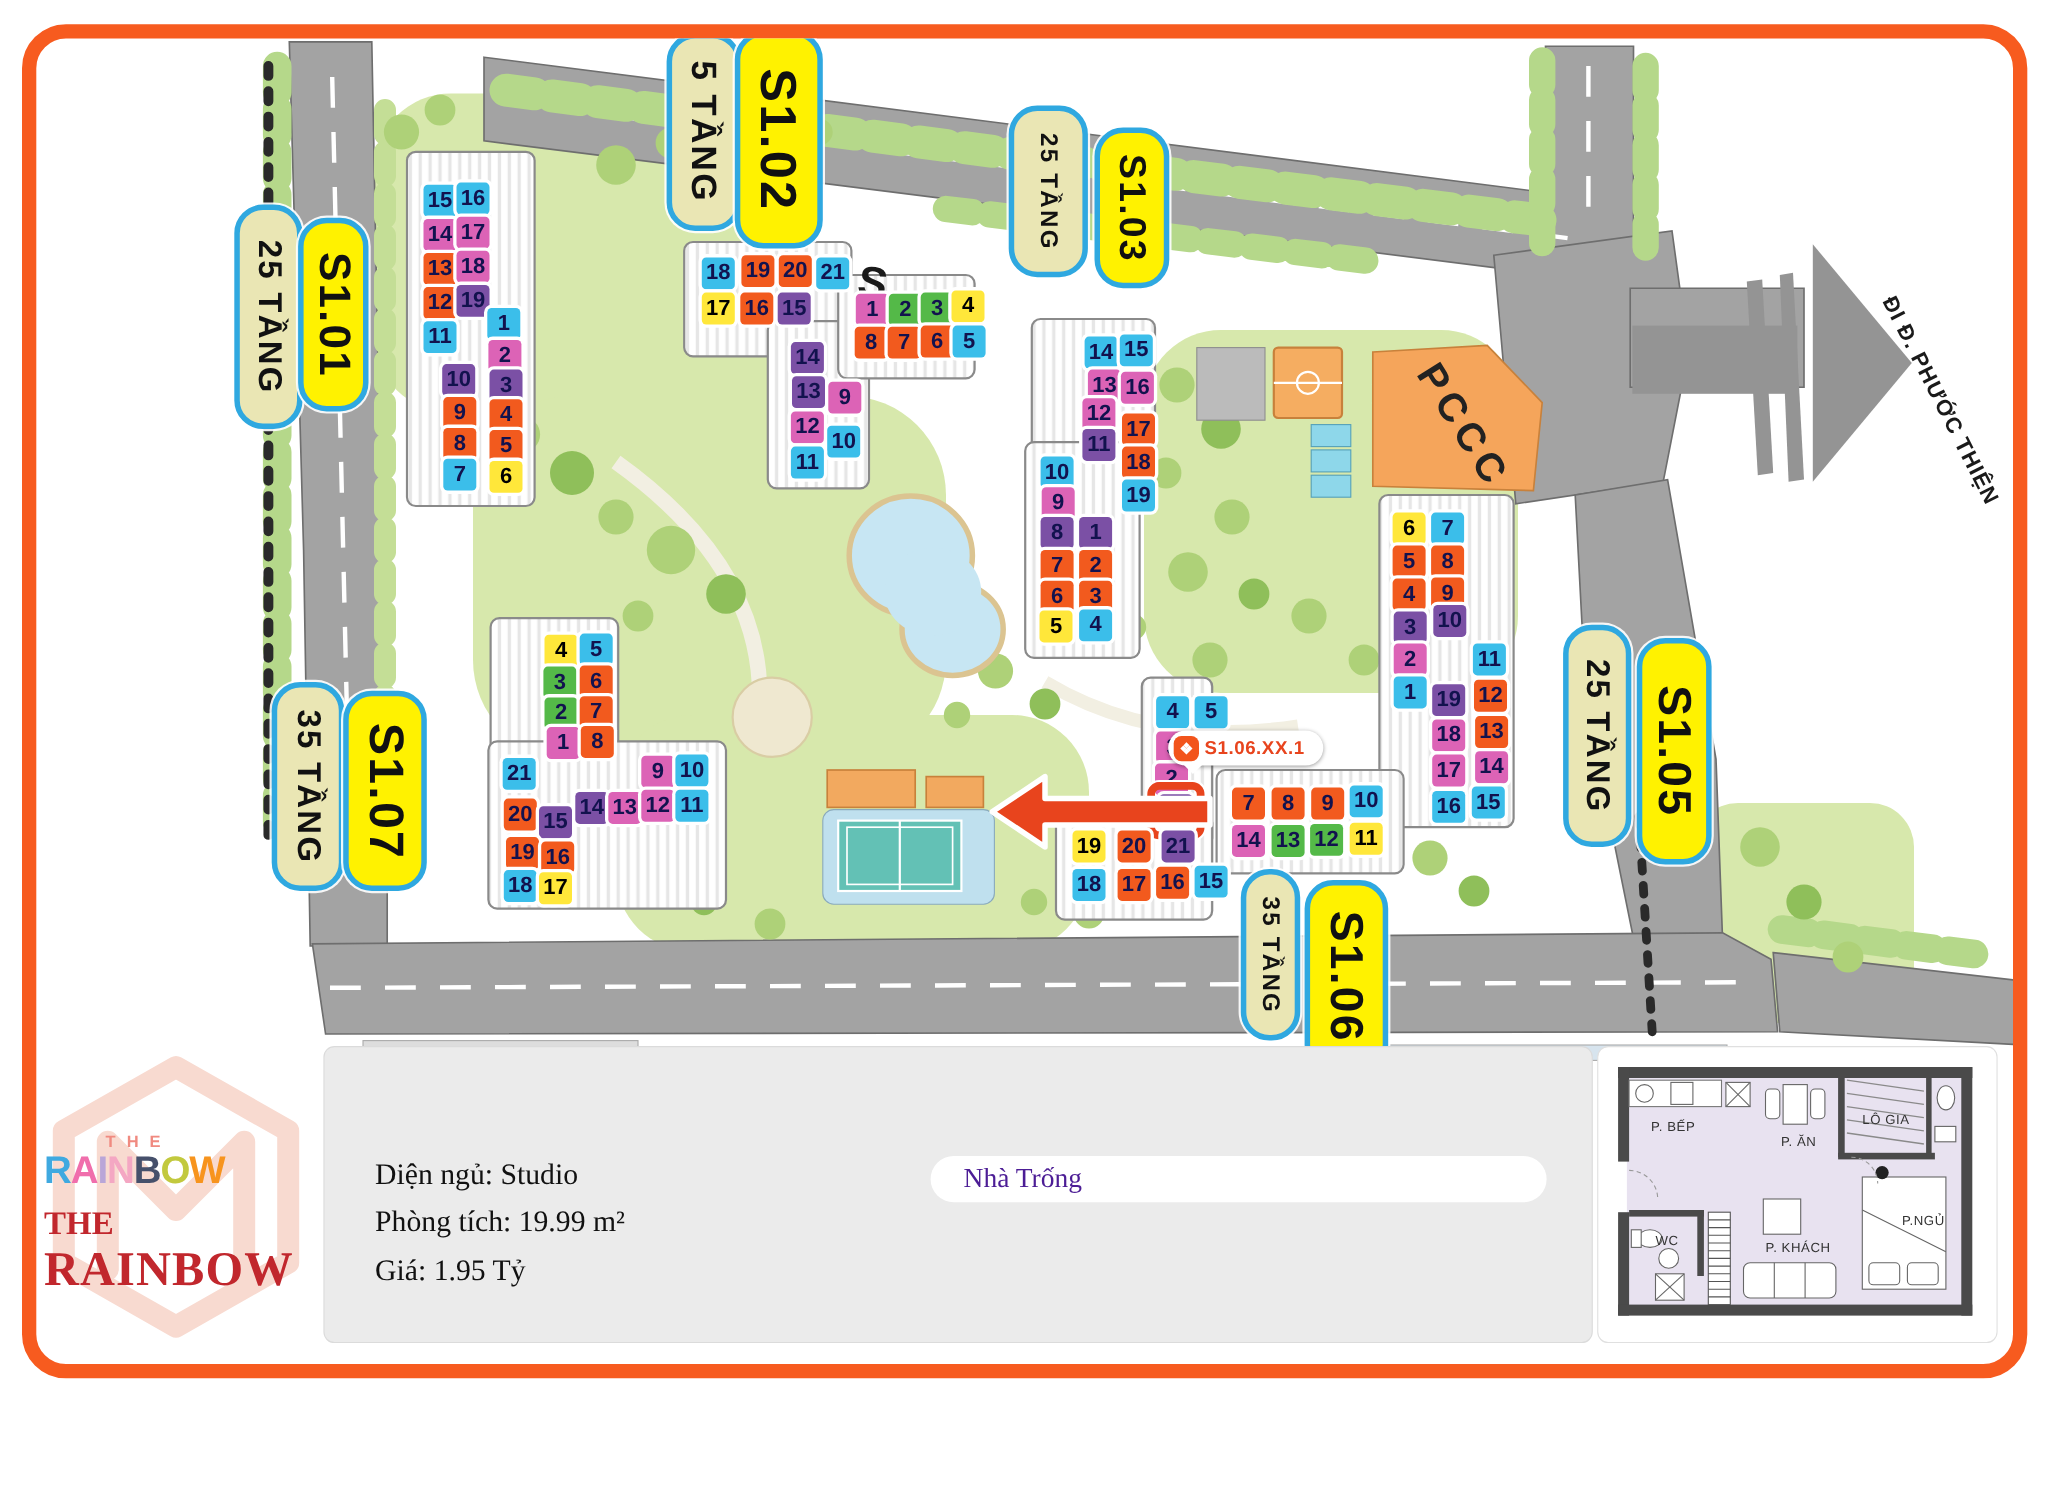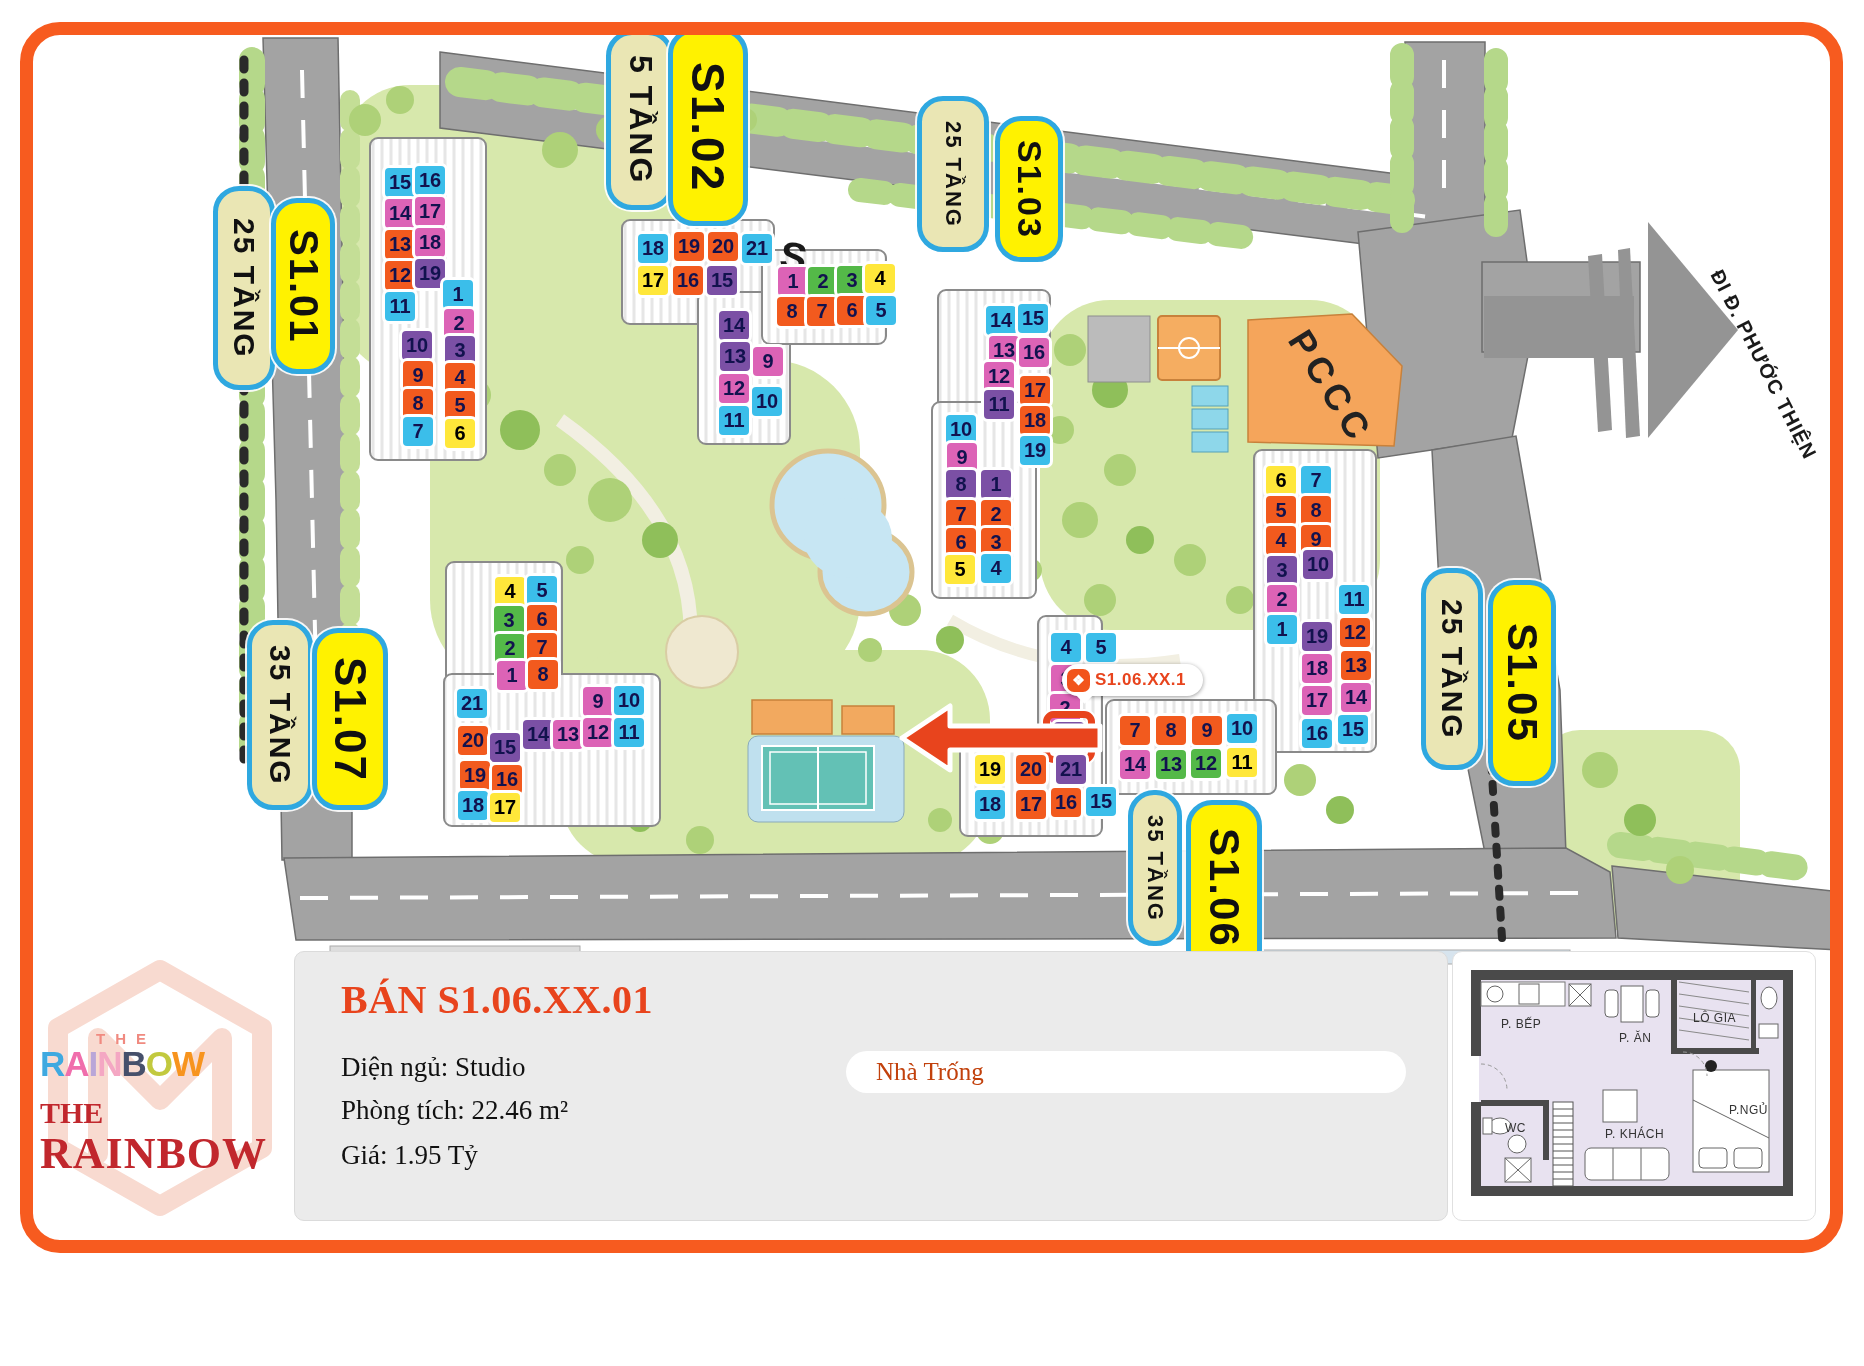--- a/index.html
+++ b/index.html
@@ -34,21 +34,21 @@
   .bigarrow{position:absolute;left:896px;top:698px;z-index:5;}
   
   .panel{position:absolute;left:294px;top:951px;width:1152px;height:268px;background:#EBEBEB;
      border:1px solid #DBDBDB;border-radius:10px;font-family:"Liberation Serif",serif;}
   .panel-title{position:absolute;left:46px;top:24px;font:700 40px "Liberation Serif",serif;
      color:#E8441D;letter-spacing:.5px;}
   .field{position:absolute;left:46px;font:400 27px "Liberation Serif",serif;color:#111;}
   .field b{font-weight:400;}
   .f1{top:100px}.f2{top:143px}.f3{top:188px}
   .pill{position:absolute;left:551px;top:99px;width:560px;height:42px;background:#fff;
-     border-radius:21px;font:400 25px/42px "Liberation Serif",serif;color:#c2410c;padding-left:30px;
+     border-radius:21px;font:400 25px/42px "Liberation Serif",serif;color:#4c1d95;padding-left:30px;
      box-sizing:border-box;}
   
   .logo{position:absolute;left:36px;top:956px;width:248px;height:262px;}
   .logo svg{position:absolute;left:0;top:0;}
   .lthe{position:absolute;left:60px;top:74px;font:700 15px "Liberation Sans",sans-serif;
      color:#F08A80;letter-spacing:10px;}
   .lrain{position:absolute;left:4px;top:88px;font:900 35px "Liberation Sans",sans-serif;
      letter-spacing:-1px;}
   .lthe2{position:absolute;left:4px;top:140px;font:700 30px "Liberation Serif",serif;color:#C1272D;}
   .lrain2{position:absolute;left:4px;top:172px;font:700 44px "Liberation Serif",serif;
@@ -354,28 +354,27 @@
           <div class="mlabel tan" style="left: 1421px; top: 568px; width: 52px; height: 192px; font-size: 30px;">25 TẦNG</div>
           <div class="mlabel yel" style="left: 1488px; top: 580px; width: 58px; height: 196px; font-size: 42px;">S1.05</div>
           <div class="mlabel tan" style="left: 247px; top: 620px; width: 56px; height: 180px; font-size: 30px;">35 TẦNG</div>
           <div class="mlabel yel" style="left: 312px; top: 628px; width: 66px; height: 172px; font-size: 44px;">S1.07</div>
           <div class="mlabel tan" style="left: 1128px; top: 790px; width: 44px; height: 146px; font-size: 22px;">35 TẦNG</div>
           <div class="mlabel yel" style="left: 1186px; top: 800px; width: 66px; height: 166px; font-size: 42px;">S1.06</div>
         </div>
   </div>
 
   <div class="panel">
-    <div class="panel-title">BÁN S1.06.XX.01</div>
     <div class="field f1">
       <span>Diện ngủ:</span>
       <b>Studio</b>
     </div>
     <div class="field f2">
       <span>Phòng tích:</span>
-      <b>22.46 m²</b>
+      <b>19.99 m²</b>
     </div>
     <div class="field f3">
       <span>Giá:</span>
       <b>1.95 Tỷ</b>
     </div>
     <div class="pill">Nhà Trống</div>
   </div>
 
   <div class="logo">
     <svg width="248" height="262" viewBox="0 0 248 262">

